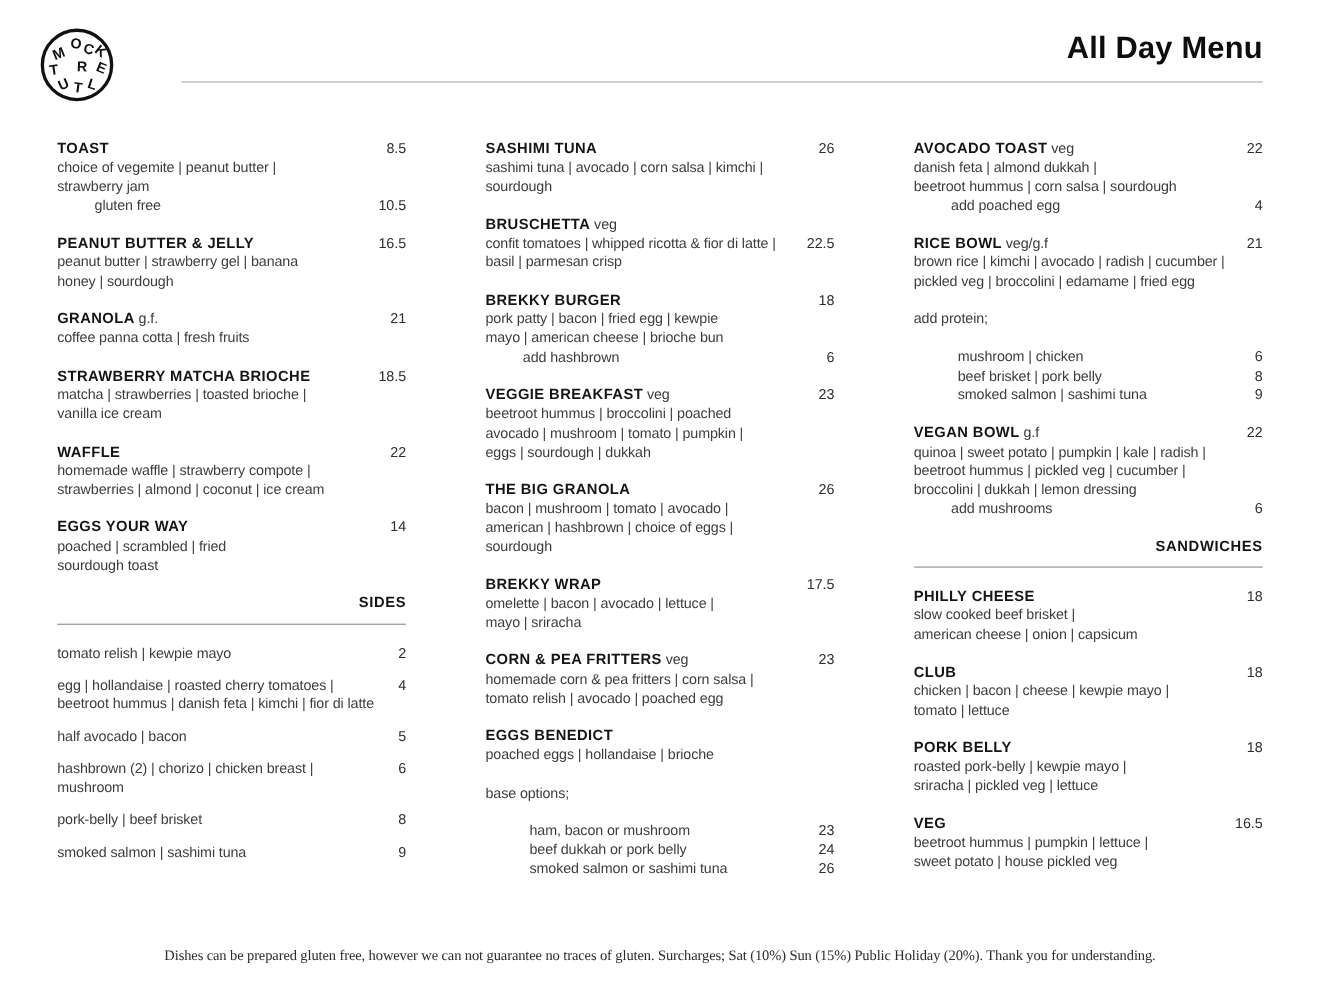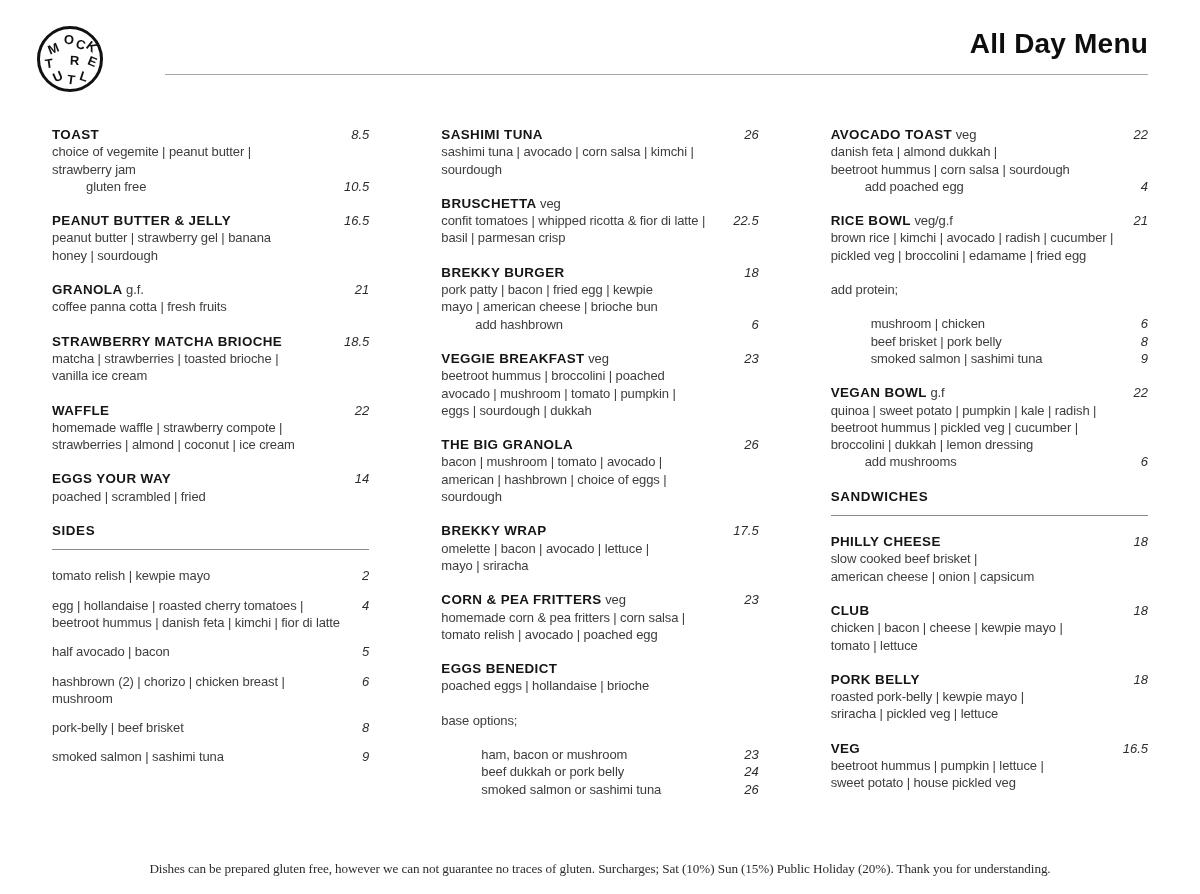--- a/index.html
+++ b/index.html
@@ -30,32 +30,32 @@
   .columns {
     position: absolute; top: 126px; left: 52px; width: 1096px;
     display: flex; gap: 72px; align-items: flex-start;
   }
   .col { width: 328px; font-size: 13px; line-height: 17.3px; letter-spacing: -0.1px; }
   .item { margin-bottom: 17px; }
   .item.plain { margin-bottom: 12px; }
   .row { position: relative; white-space: nowrap; }
   .price {
     position: absolute; right: 0; top: 0; color: #2e2e2e; letter-spacing: 0;
-    background: #fff; padding-left: 4px; font-style: italic;
+    background: #fff; padding-left: 4px;
   }
   .name {
     font-weight: 700; color: #151515; letter-spacing: 0.4px; font-size: 13.4px;
   }
   .suffix { font-weight: 400; color: #3a3a3a; letter-spacing: -0.1px; font-size: 13px; }
   .desc { color: #3d3d3d; }
   .indent { padding-left: 34px; display: inline-block; }
   .indent2 { padding-left: 40px; display: inline-block; }
   .note { margin: 17px 0; color: #3d3d3d; }
   .section-heading {
-    text-align: left; font-weight: 700; color: #151515; letter-spacing: 0.6px;
+    text-align: right; font-weight: 700; color: #151515; letter-spacing: 0.6px;
     font-size: 13.4px; 
   }
   .section-line { border: none; border-top: 1px solid #8a8a8a; margin: 10px 0 17px; }
   
   .footer {
     position: absolute; left: 0; right: 0; bottom: 17px; text-align: center;
     font-size: 13.2px; color: #2c2c2c; letter-spacing: -0.1px; font-family: Liberation Serif, serif;
   }
 </style>
 </head>
@@ -99,20 +99,21 @@
           <div class="row desc-row"><span class="desc">vanilla ice cream</span></div>
         </div>
         <div class="item">
           <div class="row title-row"><span class="name">WAFFLE</span><span class="price">22</span></div>
           <div class="row desc-row"><span class="desc">homemade waffle | strawberry compote |</span></div>
           <div class="row desc-row"><span class="desc">strawberries | almond | coconut | ice cream</span></div>
         </div>
         <div class="item">
           <div class="row title-row"><span class="name">EGGS YOUR WAY</span><span class="price">14</span></div>
           <div class="row desc-row"><span class="desc">poached | scrambled | fried</span></div>
+          <div class="row desc-row"><span class="desc">sourdough toast</span></div>
         </div>
         <div class="section-heading">SIDES</div>
         <div class="section-line"></div>
         <div class="item plain">
           <div class="row"><span class="desc">tomato relish | kewpie mayo</span><span class="price">2</span></div>
         </div>
         <div class="item plain">
           <div class="row"><span class="desc">egg | hollandaise | roasted cherry tomatoes |</span><span class="price">4</span></div>
           <div class="row"><span class="desc">beetroot hummus | danish feta | kimchi | fior di latte</span></div>
         </div>

